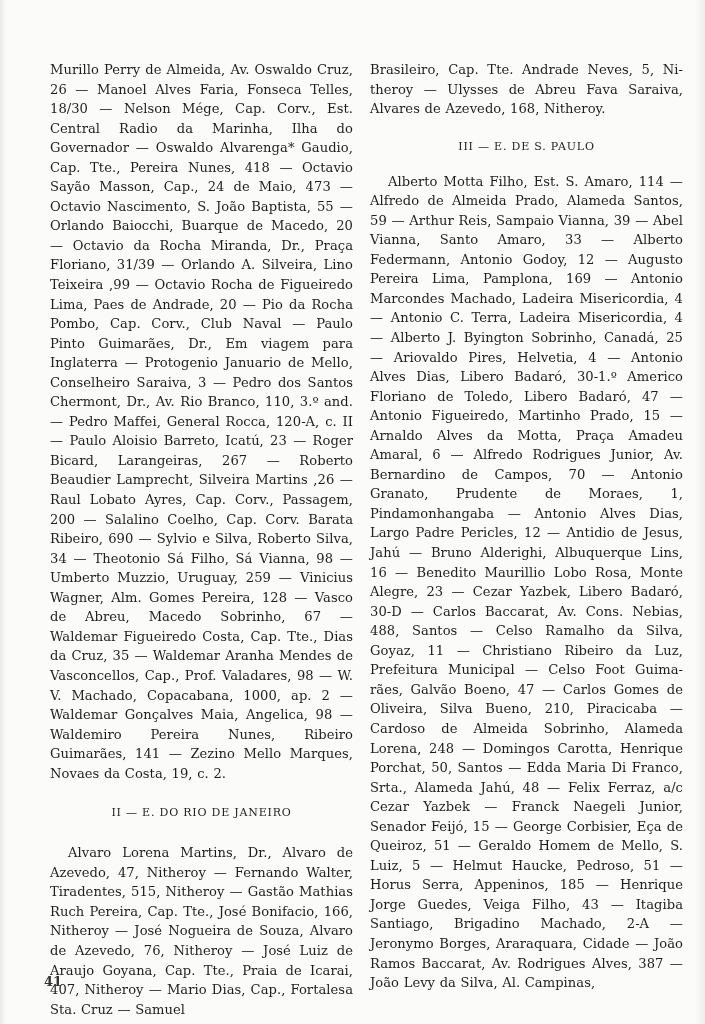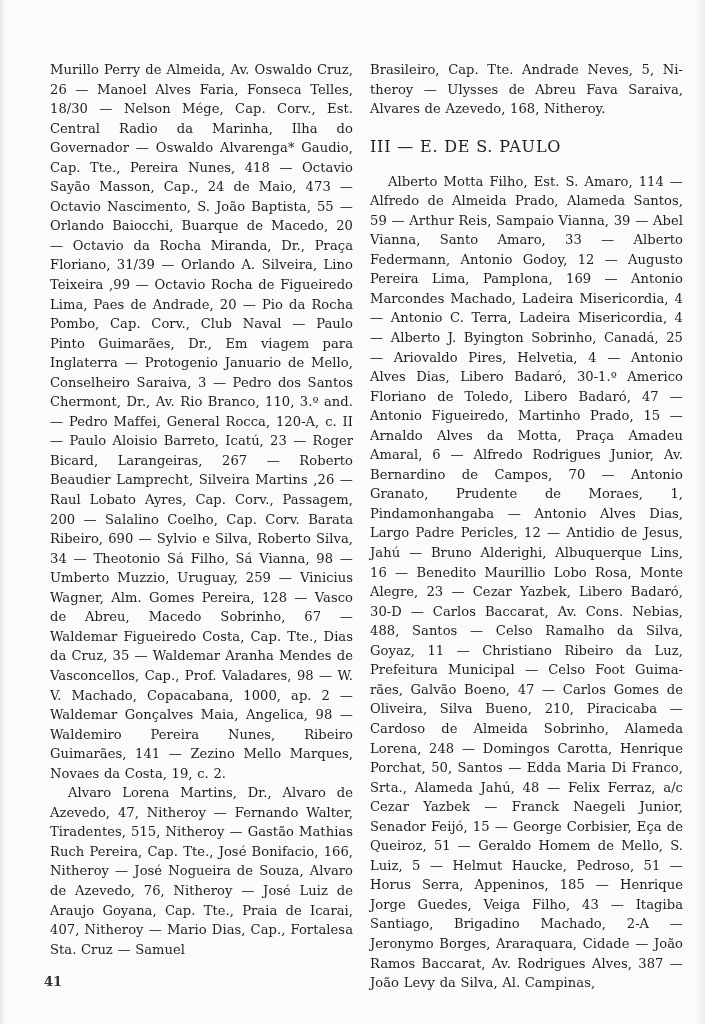--- a/index.html
+++ b/index.html
@@ -18,22 +18,22 @@
     font-size: 13.1px;
     line-height: 19.55px;
     text-align: justify;
     hyphens: manual;
     letter-spacing: 0.05px;
     word-spacing: 0.4px;
   }
   .para.indent { text-indent: 18px; }
   .heading {
     margin: 0;
-    text-align: left;
-    font-size: 16px;
+    text-align: center;
+    font-size: 11px;
     letter-spacing: 0.8px;
     line-height: 19px;
     font-weight: normal;
   }
   .col-left .heading { margin-top: 20px; margin-bottom: 21px; }
   .col-right .heading { margin-top: 18px; margin-bottom: 16px; }
   .page-number {
     position: absolute; left: 44px; top: 974px;
     font-size: 13px; font-weight: bold; color: #333;
   }
@@ -48,20 +48,21 @@
 </style>
 </head>
 <body>
 
 <div class="page">
   <div class="shade-left"></div>
   <div class="shade-right"></div>
 
   <div class="col col-left">
     <p class="para">Murillo Perry de Almeida, Av. Oswaldo Cruz, 26 — Manoel Alves Faria, Fonseca Telles, 18/30 — Nelson Mége, Cap. Corv., Est. Central Radio da Marinha, Ilha do Governador — Oswaldo Alvarenga* Gaudio, Cap. Tte., Pereira Nunes, 418 — Octavio Sayão Masson, Cap., 24 de Maio, 473 — Octavio Nascimento, S. João Baptista, 55 — Orlando Baiocchi, Buarque de Macedo, 20 — Octavio da Rocha Miranda, Dr., Praça Floriano, 31/39 — Orlando A. Silveira, Lino Teixeira ,99 — Octavio Rocha de Figuei­redo Lima, Paes de Andrade, 20 — Pio da Rocha Pombo, Cap. Corv., Club Naval — Paulo Pinto Guimarães, Dr., Em viagem para Inglaterra — Protogenio Januario de Mello, Conselheiro Saraiva, 3 — Pedro dos Santos Chermont, Dr., Av. Rio Branco, 110, 3.º and. — Pedro Maffei, General Rocca, 120-A, c. II — Paulo Aloisio Barreto, Icatú, 23 — Roger Bicard, Larangeiras, 267 — Roberto Beaudier Lamprecht, Silveira Mar­tins ,26 — Raul Lobato Ayres, Cap. Corv., Passagem, 200 — Salalino Coelho, Cap. Corv. Barata Ribeiro, 690 — Sylvio e Silva, Roberto Silva, 34 — Theotonio Sá Filho, Sá Vianna, 98 — Umberto Muzzio, Uruguay, 259 — Vinicius Wagner, Alm. Gomes Pe­reira, 128 — Vasco de Abreu, Macedo So­brinho, 67 — Waldemar Figueiredo Costa, Cap. Tte., Dias da Cruz, 35 — Waldemar Aranha Mendes de Vasconcellos, Cap., Prof. Valadares, 98 — W. V. Machado, Copaca­bana, 1000, ap. 2 — Waldemar Gonçalves Maia, Angelica, 98 — Waldemiro Pereira Nunes, Ribeiro Guimarães, 141 — Zezino Mello Marques, Novaes da Costa, 19, c. 2.</p>
+    <h2 class="heading">II — E. DO RIO DE JANEIRO</h2>
     <p class="para indent">Alvaro Lorena Martins, Dr., Alvaro de Azevedo, 47, Nitheroy — Fernando Walter, Tiradentes, 515, Nitheroy — Gastão Ma­thias Ruch Pereira, Cap. Tte., José Boni­facio, 166, Nitheroy — José Nogueira de Souza, Alvaro de Azevedo, 76, Nitheroy — José Luiz de Araujo Goyana, Cap. Tte., Praia de Icarai, 407, Nitheroy — Mario Dias, Cap., Fortalesa Sta. Cruz — Samuel</p>
   </div>
 
   <div class="col col-right">
     <p class="para">Brasileiro, Cap. Tte. Andrade Neves, 5, Ni­theroy — Ulysses de Abreu Fava Saraiva, Alvares de Azevedo, 168, Nitheroy.</p>
     <h2 class="heading">III — E. DE S. PAULO</h2>
     <p class="para indent">Alberto Motta Filho, Est. S. Amaro, 114 — Alfredo de Almeida Prado, Alame­da Santos, 59 — Arthur Reis, Sampaio Vianna, 39 — Abel Vianna, Santo Amaro, 33 — Alberto Federmann, Antonio Godoy, 12 — Augusto Pereira Lima, Pamplona, 169 — Antonio Marcondes Machado, La­deira Misericordia, 4 — Antonio C. Terra, Ladeira Misericordia, 4 — Alberto J. Byin­gton Sobrinho, Canadá, 25 — Ariovaldo Pi­res, Helvetia, 4 — Antonio Alves Dias, Li­bero Badaró, 30-1.º Americo Floriano de Toledo, Libero Badaró, 47 — Antonio Fi­gueiredo, Martinho Prado, 15 — Arnaldo Alves da Motta, Praça Amadeu Amaral, 6 — Alfredo Rodrigues Junior, Av. Bernardi­no de Campos, 70 — Antonio Granato, Pru­dente de Moraes, 1, Pindamonhangaba — Antonio Alves Dias, Largo Padre Pe­ricles, 12 — Antidio de Jesus, Jahú — Bruno Alderighi, Albuquerque Lins, 16 — Benedito Maurillio Lobo Rosa, Monte Alegre, 23 — Cezar Yazbek, Libero Bada­ró, 30-D — Carlos Baccarat, Av. Cons. Ne­bias, 488, Santos — Celso Ramalho da Sil­va, Goyaz, 11 — Christiano Ribeiro da Luz, Prefeitura Municipal — Celso Foot Guima­rães, Galvão Boeno, 47 — Carlos Gomes de Oliveira, Silva Bueno, 210, Piracicaba — Cardoso de Almeida Sobrinho, Alameda Lorena, 248 — Domingos Carotta, Henrique Porchat, 50, Santos — Edda Maria Di Fran­co, Srta., Alameda Jahú, 48 — Felix Ferraz, a/c Cezar Yazbek — Franck Naegeli Junior, Senador Feijó, 15 — George Corbisier, Eça de Queiroz, 51 — Geraldo Homem de Mel­lo, S. Luiz, 5 — Helmut Haucke, Pedroso, 51 — Horus Serra, Appeninos, 185 — Hen­rique Jorge Guedes, Veiga Filho, 43 — Ita­giba Santiago, Brigadino Machado, 2-A — Jeronymo Borges, Araraquara, Cidade — João Ramos Baccarat, Av. Rodrigues Alves, 387 — João Levy da Silva, Al. Campinas,</p>
   </div>
 
   <div class="page-number">41</div>

